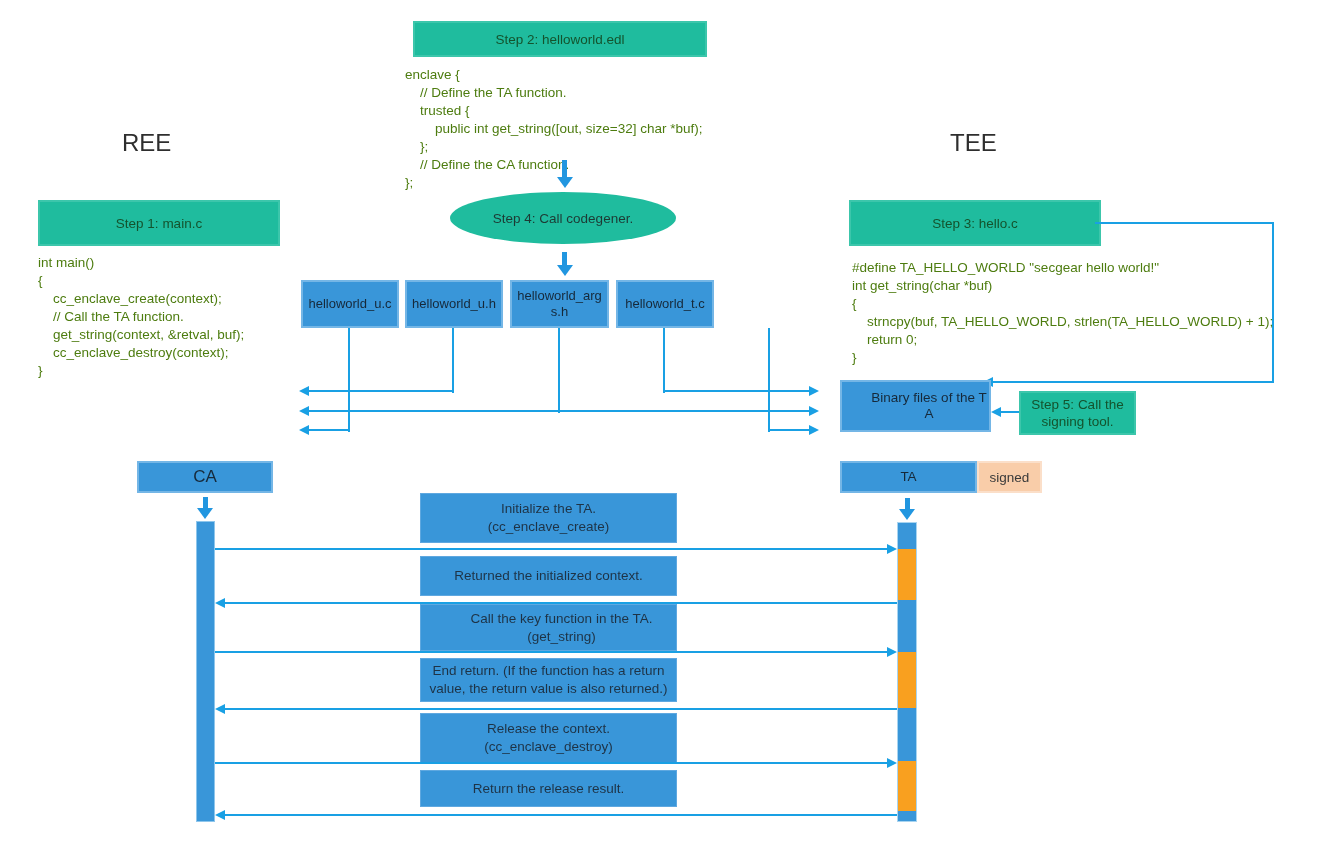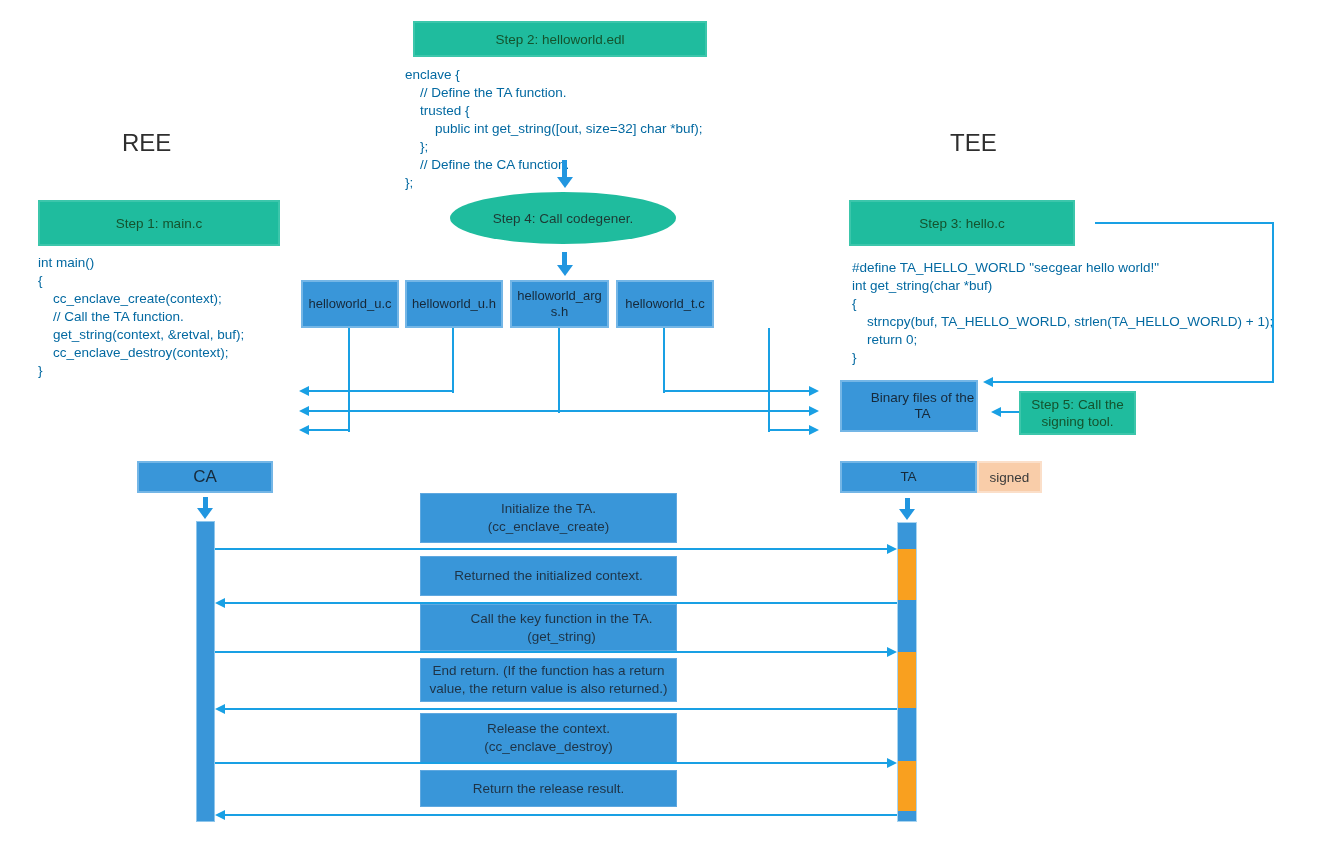--- a/index.html
+++ b/index.html
@@ -27,21 +27,21 @@
   .peachbox {
     background:#f9cda9; border:2px solid #fbdfc9; color:#3a3a3a;
     display:flex; align-items:center; justify-content:center; text-align:center;
     font-size:13.5px;
   }
   .msgbox {
     background:#3996d9; border:1px solid #5fa8e0; color:#1e3346;
     display:flex; flex-direction:column; align-items:center; justify-content:center;
     text-align:center; font-size:13.5px; line-height:18px; padding:2px 6px;
   }
-  .code { font-size:13.5px; color:#0369a1; line-height:18px; white-space:pre; }
+  .code { font-size:13.5px; color:#4d7c0f; line-height:18px; white-space:pre; }
 
   .lineh, .linev { background:#19a0e4; }
   .lineh { height:2px; }
   .linev { width:2px; }
 
   .ah-l { width:0; height:0; border-top:5px solid transparent; border-bottom:5px solid transparent; border-right:10px solid #19a0e4; }
   .ah-r { width:0; height:0; border-top:5px solid transparent; border-bottom:5px solid transparent; border-left:10px solid #19a0e4; }
 
   .barrow-shaft { width:5px; background:#2196e0; }
   .barrow-head  { width:0; height:0; border-left:8px solid transparent; border-right:8px solid transparent; border-top:11px solid #2196e0; }
@@ -73,21 +73,21 @@
   <div class="abs" style="left:38px; top:254px;">
     <div class="code">int main()</div>
     <div class="code">{</div>
     <div class="code">    cc_enclave_create(context);</div>
     <div class="code">    // Call the TA function.</div>
     <div class="code">    get_string(context, &amp;retval, buf);</div>
     <div class="code">    cc_enclave_destroy(context);</div>
     <div class="code">}</div>
   </div>
 
-  <div class="abs gbox" style="left:849px; top:200px; width:226px; height:46px;">Step 3: hello.c</div>
+  <div class="abs gbox" style="left:849px; top:200px; width:252px; height:46px;">Step 3: hello.c</div>
   <div class="abs" style="left:852px; top:259px;">
     <div class="code">#define TA_HELLO_WORLD "secgear hello world!"</div>
     <div class="code">int get_string(char *buf)</div>
     <div class="code">{</div>
     <div class="code">    strncpy(buf, TA_HELLO_WORLD, strlen(TA_HELLO_WORLD) + 1);</div>
     <div class="code">    return 0;</div>
     <div class="code">}</div>
   </div>
 
   <div class="abs barrow-shaft" style="left:562px; top:160px; height:18px;"></div>
@@ -122,21 +122,21 @@
 
   <div class="abs linev" style="left:768px; top:328px; height:104px;"></div>
   <div class="abs lineh" style="left:769px; top:429px; width:41px;"></div>
   <div class="abs ah-r" style="left:809px; top:425px;"></div>
 
   <div class="abs lineh" style="left:1095px; top:222px; width:179px;"></div>
   <div class="abs linev" style="left:1272px; top:222px; height:161px;"></div>
   <div class="abs lineh" style="left:992px; top:381px; width:282px;"></div>
   <div class="abs ah-l" style="left:983px; top:377px;"></div>
 
-  <div class="abs bluebox" style="left:840px; top:380px; width:138px; height:52px; font-size:13.5px;padding-left:28px;">Binary files of the TA</div>
+  <div class="abs bluebox" style="left:840px; top:380px; width:151px; height:52px; font-size:13.5px;padding-left:28px;">Binary files of the TA</div>
 
   <div class="abs gbox" style="left:1019px; top:391px; width:117px; height:44px;">Step 5: Call the signing tool.</div>
   <div class="abs lineh" style="left:1000px; top:411px; width:19px;"></div>
   <div class="abs ah-l" style="left:991px; top:407px;"></div>
 
   <div class="abs bluebox" style="left:137px; top:461px; width:136px; height:32px; font-size:17px;">CA</div>
   <div class="abs bluebox" style="left:840px; top:461px; width:137px; height:32px; font-size:13.5px;text-align:center;">TA</div>
   <div class="abs peachbox" style="left:977px; top:461px; width:65px; height:32px;">signed</div>
 
   <div class="abs barrow-shaft" style="left:203px; top:497px; height:12px;"></div>

